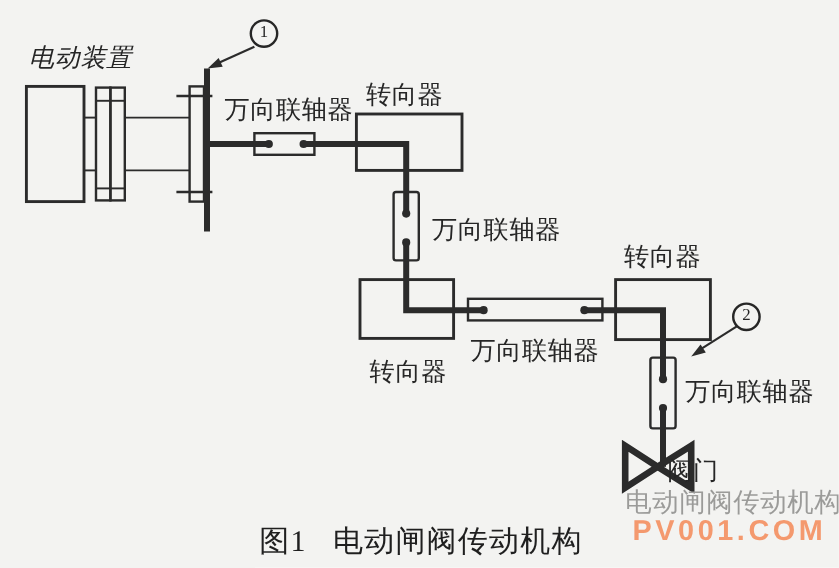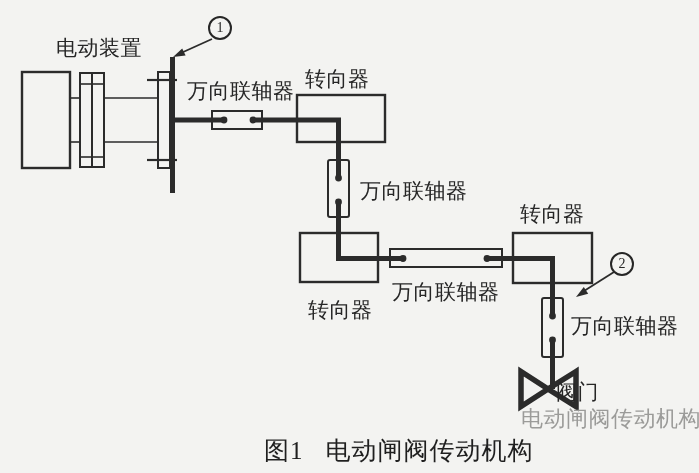--- a/index.html
+++ b/index.html
@@ -32,21 +32,20 @@
     font-family:"Liberation Serif","DejaVu Serif",serif;
     background:transparent;
   }
   .caption{
     position:absolute;
     left:216px;top:434px;
     font-size:25px;
     color:#1f1f1f;
     letter-spacing:1px;
     white-space:nowrap;
-    margin-left:48px;
   }
   .caption .cap-text{margin-left:22px;}
   .wm1{
     position:absolute;
     left:521px;top:404px;
     font-size:22px;
     color:#9b9b99;
     letter-spacing:0.5px;
     white-space:nowrap;
   }
@@ -121,32 +120,33 @@
     </g>
 
     <g>
       <line x1="212" y1="39" x2="181" y2="53" stroke="#2b2b2b" stroke-width="1.8"></line>
       <polygon points="173,57 182.2,48.4 185.6,55.6" fill="#2b2b2b"></polygon>
       <line x1="614" y1="272" x2="584" y2="291" stroke="#2b2b2b" stroke-width="1.8"></line>
       <polygon points="576,297 583.8,287.1 588.2,293.7" fill="#2b2b2b"></polygon>
     </g>
   </svg>
 
-  <div class="lbl" style="left:56px;top:38px;">电动装置</div>
+  <div class="lbl" style="left:24px;top:38px;font-style:italic;">电动装置</div>
   <div class="lbl" style="left:187px;top:81px;">万向联轴器</div>
   <div class="lbl" style="left:305px;top:69px;">转向器</div>
   <div class="lbl" style="left:360px;top:181px;">万向联轴器</div>
   <div class="lbl" style="left:308px;top:300px;">转向器</div>
   <div class="lbl" style="left:392px;top:282px;">万向联轴器</div>
   <div class="lbl" style="left:520px;top:204px;">转向器</div>
   <div class="lbl" style="left:571px;top:316px;">万向联轴器</div>
   <div class="lbl" style="left:556px;top:382px;">阀门</div>
 
   <div class="callout" style="left:208px;top:16px;">1</div>
   <div class="callout" style="left:610px;top:252px;">2</div>
 
   <div class="wm1">电动闸阀传动机构</div>
+  <div class="wm2">PV001.COM</div>
 
   <div class="caption">
     <span>图1</span><span class="cap-text">电动闸阀传动机构</span>
   </div>
 
 </div>
 
 </body></html>

